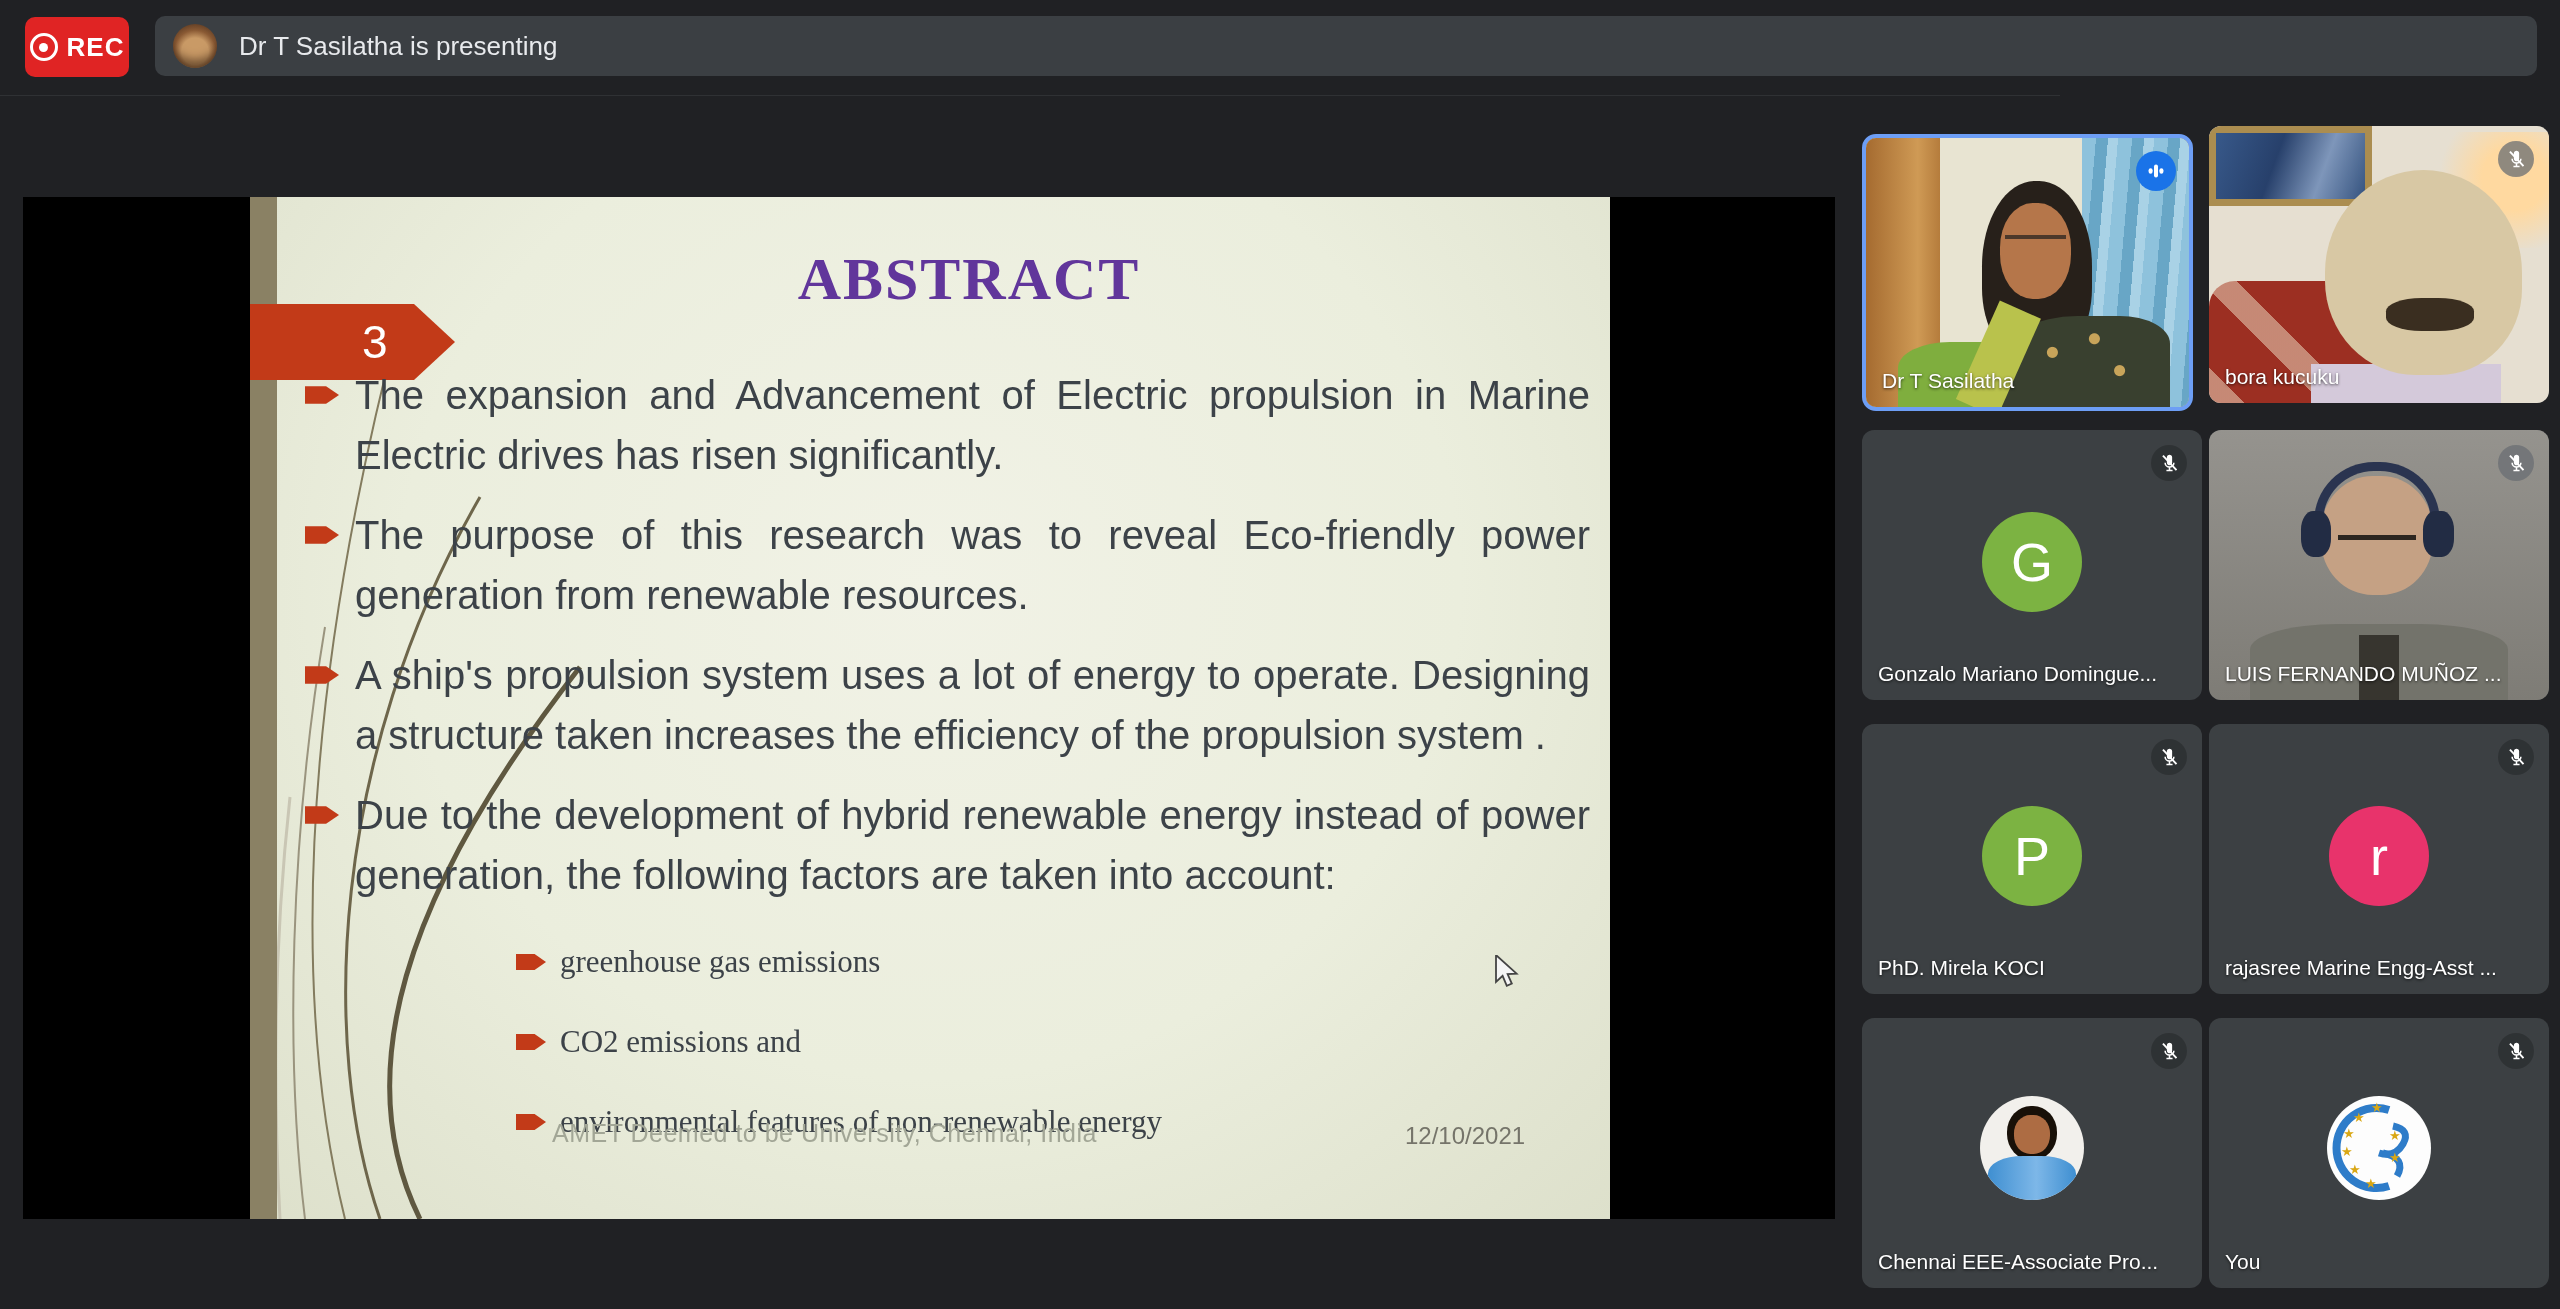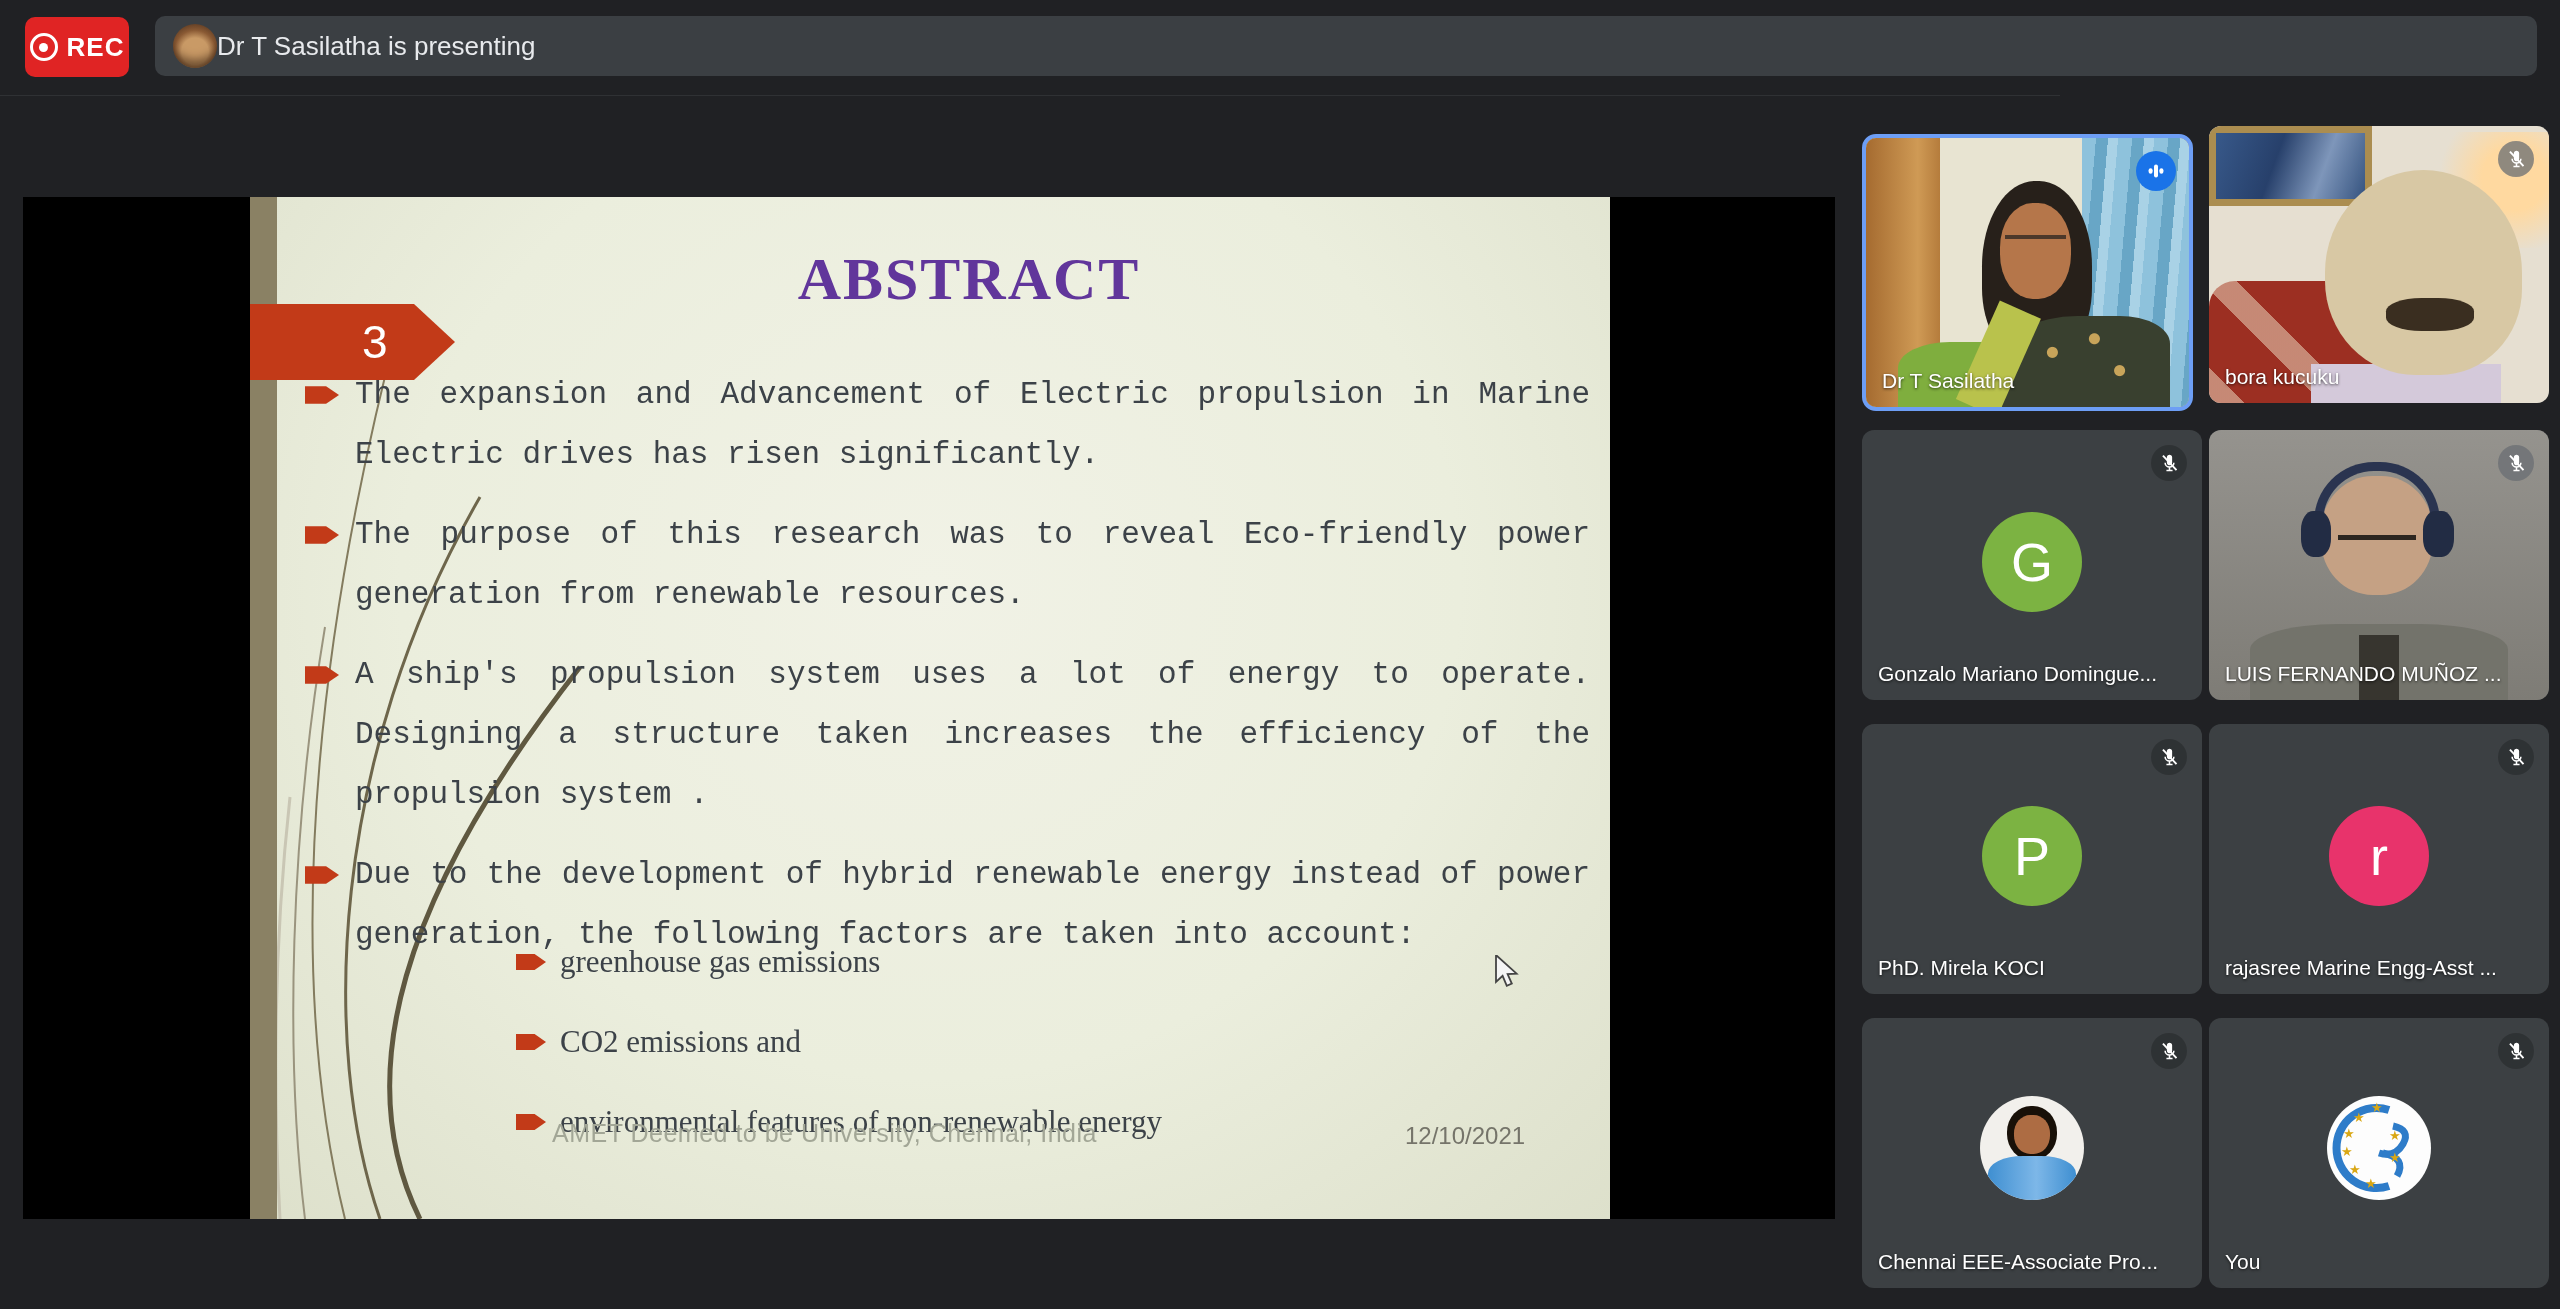--- a/index.html
+++ b/index.html
@@ -10,21 +10,21 @@
   .topbar{position:absolute;left:0;top:0;width:2060px;height:95px;
     background:var(--page-bg,#202124);border-bottom:1px solid #2f3134;}
   .rec-badge{position:absolute;left:25px;top:17px;width:104px;height:60px;
     background:var(--rec-red,#e02424);border-radius:10px;display:flex;align-items:center;
     justify-content:center;gap:9px;}
   .rec-dot{width:22px;height:22px;border:3px solid #fff;border-radius:50%;
     display:flex;align-items:center;justify-content:center;}
   .rec-dot::after{content:"";width:9px;height:9px;background:#fff;border-radius:50%;}
   .rec-text{color:#fff;font-size:26px;font-weight:bold;letter-spacing:1px;}
   .presenter-chip{position:absolute;left:155px;top:16px;width:2382px;height:60px;
-    background:#3b3f43;border-radius:10px;display:flex;align-items:center;
+    background:#3b3f43;border-radius:10px;display:flex;align-items:center;gap:22px;
     padding-left:18px;box-sizing:border-box;}
   .presenter-avatar{width:44px;height:44px;border-radius:50%;
     background:radial-gradient(circle at 50% 62%,#c99a66 0 38%,#8a5a34 60%,#3a2417 100%);
     box-shadow:inset 0 -14px 10px -6px rgba(40,20,8,.55);}
   .presenter-text{color:#e8eaed;font-size:26px;font-weight:500;}
 
   
   .presentation-area{position:absolute;left:23px;top:197px;width:1812px;height:1022px;
     background:#000;}
   .slide{position:absolute;left:227px;top:0;width:1360px;height:1022px;overflow:hidden;
@@ -34,21 +34,21 @@
   .slide-curves{position:absolute;left:0;top:0;}
   .page-banner{position:absolute;left:0;top:107px;width:205px;height:76px;
     background:var(--accent-red,#c23a18);
     clip-path:polygon(0 0,80% 0,100% 50%,80% 100%,0 100%);}
   .page-banner span{position:absolute;left:112px;top:11px;color:#fff;font-size:46px;
     font-family:"Liberation Sans",sans-serif;}
   .slide-title{position:absolute;left:0;top:48px;width:100%;text-align:center;
     font-family:"Liberation Serif",serif;font-weight:bold;font-size:60px;
     letter-spacing:2px;color:var(--title-purple,#61369b);padding-left:39px;}
   .slide-body{position:absolute;left:105px;top:168px;width:1235px;
-    font-family:Liberation Mono, monospace;font-size:31px;line-height:60px;
+    font-family:Liberation Sans, sans-serif;font-size:40px;line-height:60px;
     color:#3c4248;}
   .bullet{position:relative;margin-bottom:20px;text-align:justify;}
   .bullet .marker{position:absolute;left:-50px;top:18px;width:34px;height:24px;
     background:var(--accent-red,#c23a18);
     clip-path:polygon(0 14%,62% 14%,100% 50%,62% 86%,0 86%);}
   .sub-bullets{position:absolute;left:310px;top:735px;width:900px;
     font-family:"Liberation Serif",serif;font-size:31px;line-height:60px;color:#3c4248;}
   .sub-bullet{position:relative;margin-bottom:20px;}
   .sub-bullet .marker{position:absolute;left:-44px;top:19px;width:30px;height:22px;
     background:var(--accent-red,#c23a18);

